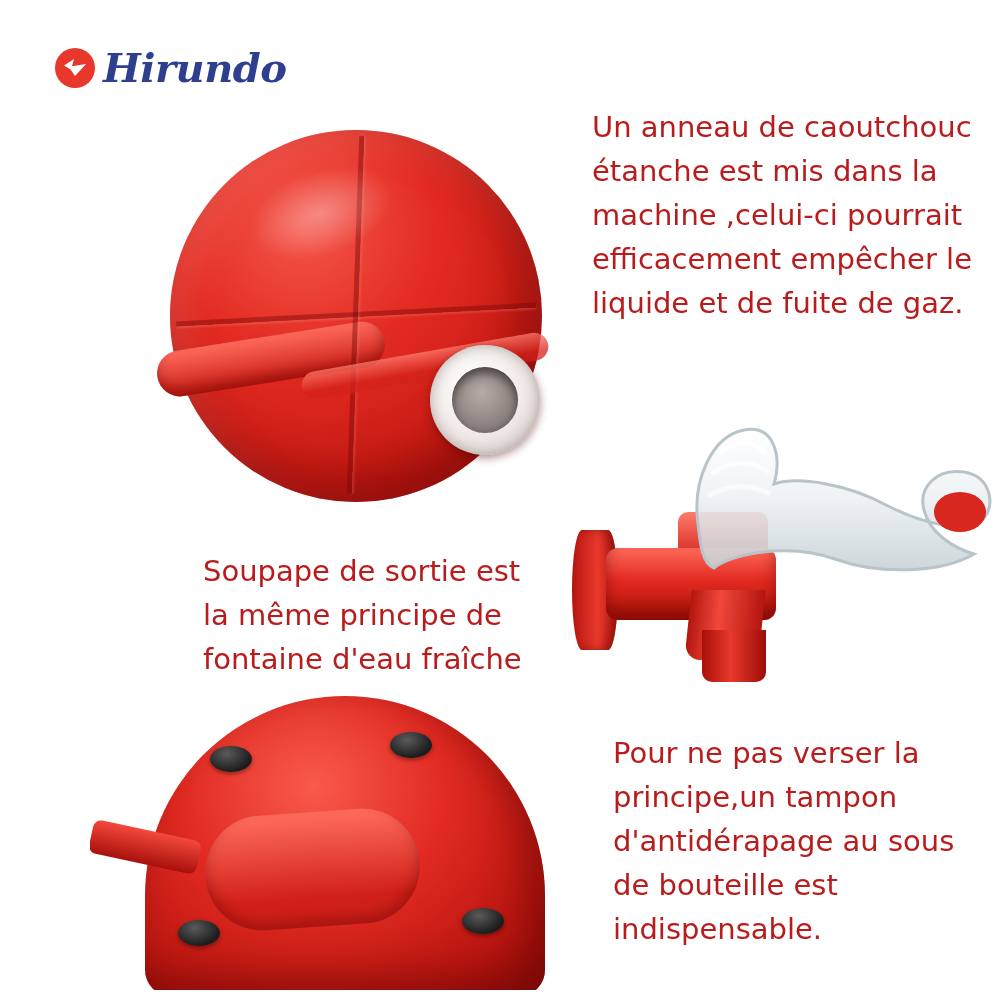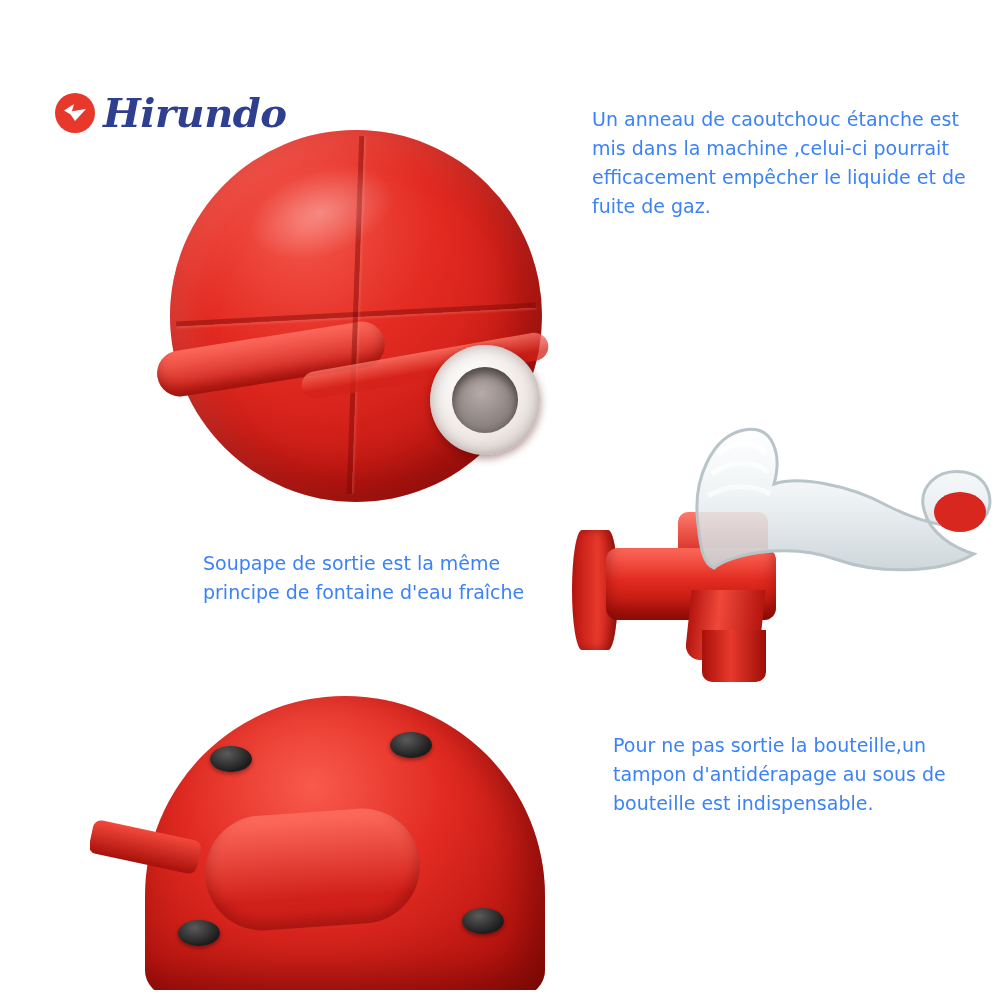--- a/index.html
+++ b/index.html
@@ -19,21 +19,20 @@
   }
 
   
   .logo {
     position: absolute;
     left: 55px;
     top: 48px;
     display: flex;
     align-items: flex-end;
     gap: 8px;
-    margin-top: 45px;
   }
   .logo-mark {
     width: 40px;
     height: 40px;
     border-radius: 50%;
     background: #e8372b;
     position: relative;
     display: block;
   }
   .logo-mark::after {
@@ -52,22 +51,22 @@
     font-style: italic;
     font-size: 40px;
     letter-spacing: -0.5px;
     color: #2f3f8f;
     line-height: 1;
   }
 
   
   .caption {
     position: absolute;
-    color: #3b82f6;
-    font-size: 19px;
+    color: #b91c1c;
+    font-size: 29px;
     line-height: 1.52;
     font-family: "DejaVu Sans", sans-serif;
     white-space: pre-line;
   }
   #caption-ring   { left: 592px; top: 105px;  width: 400px; }
   #caption-valve  { left: 203px; top: 543px;  width: 345px; margin-top: 6px; }
   #caption-pad    { left: 613px; top: 731px;  width: 360px; }
 
   
   .photo { position: absolute; overflow: hidden; }
@@ -288,15 +287,15 @@
   <div class="photo" id="photo-base">
     <div class="base-shape"></div>
     <div class="base-tube"></div>
     <div class="base-tab"></div>
     <div class="pad p1"></div>
     <div class="pad p2"></div>
     <div class="pad p3"></div>
     <div class="pad p4"></div>
   </div>
 
-  <div class="caption" id="caption-pad">Pour ne pas sortie la bouteille,un tampon d'antidérapage au sous de bouteille est indispensable.</div>
+  <div class="caption" id="caption-pad">Pour ne pas verser la principe,un tampon d'antidérapage au sous de bouteille est indispensable.</div>
 
 </div>
 
 </body></html>

